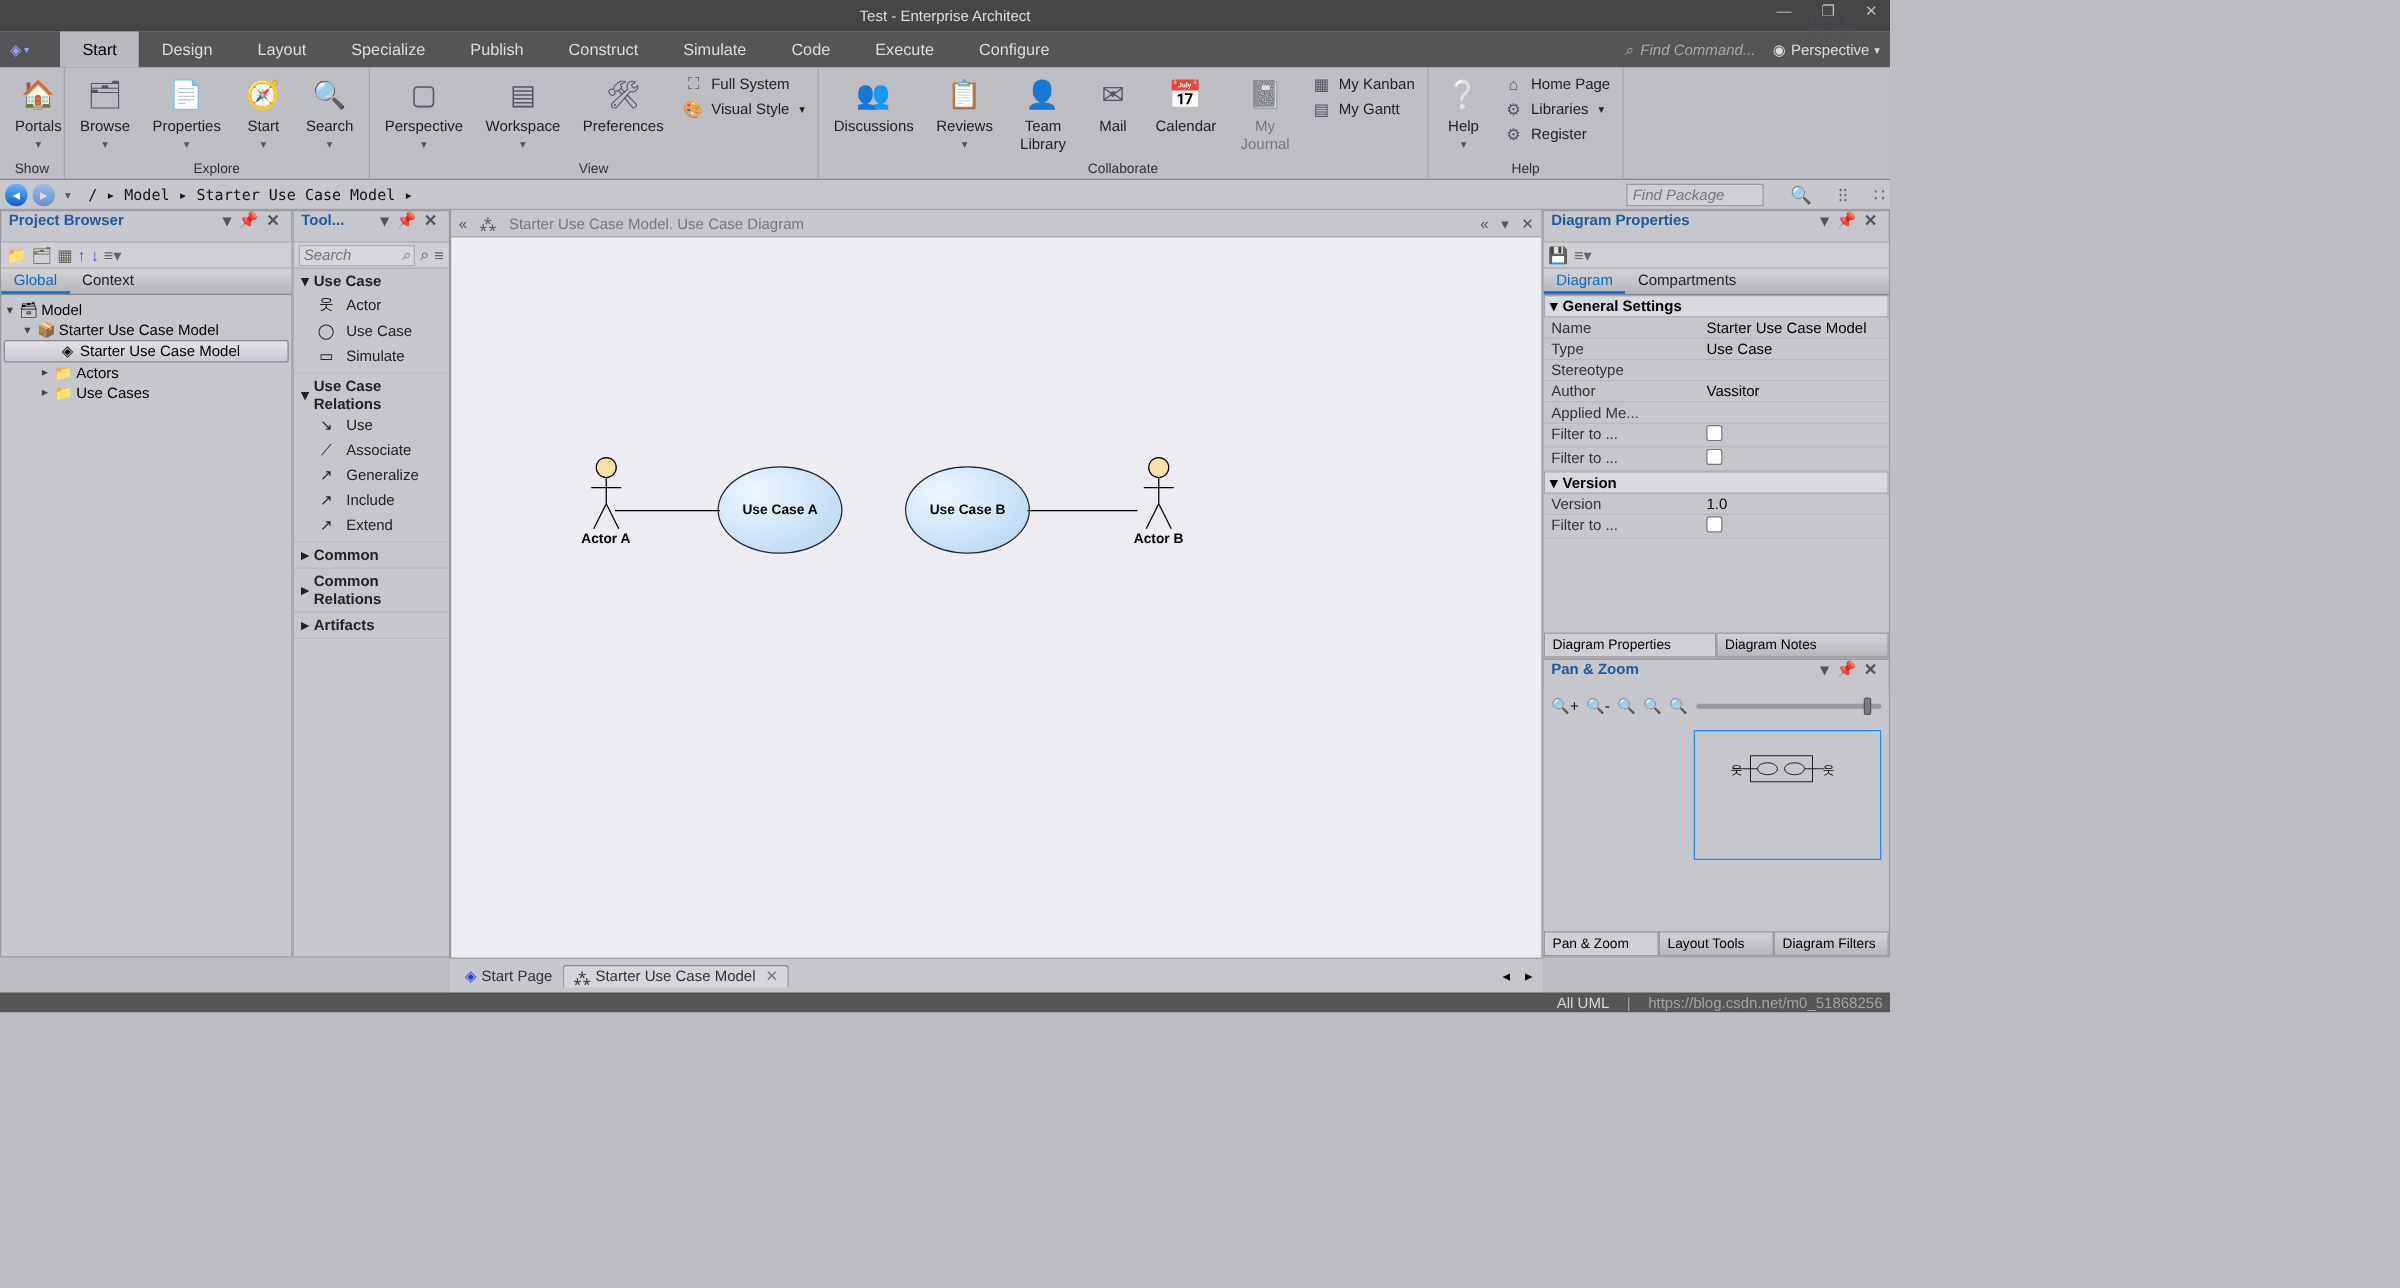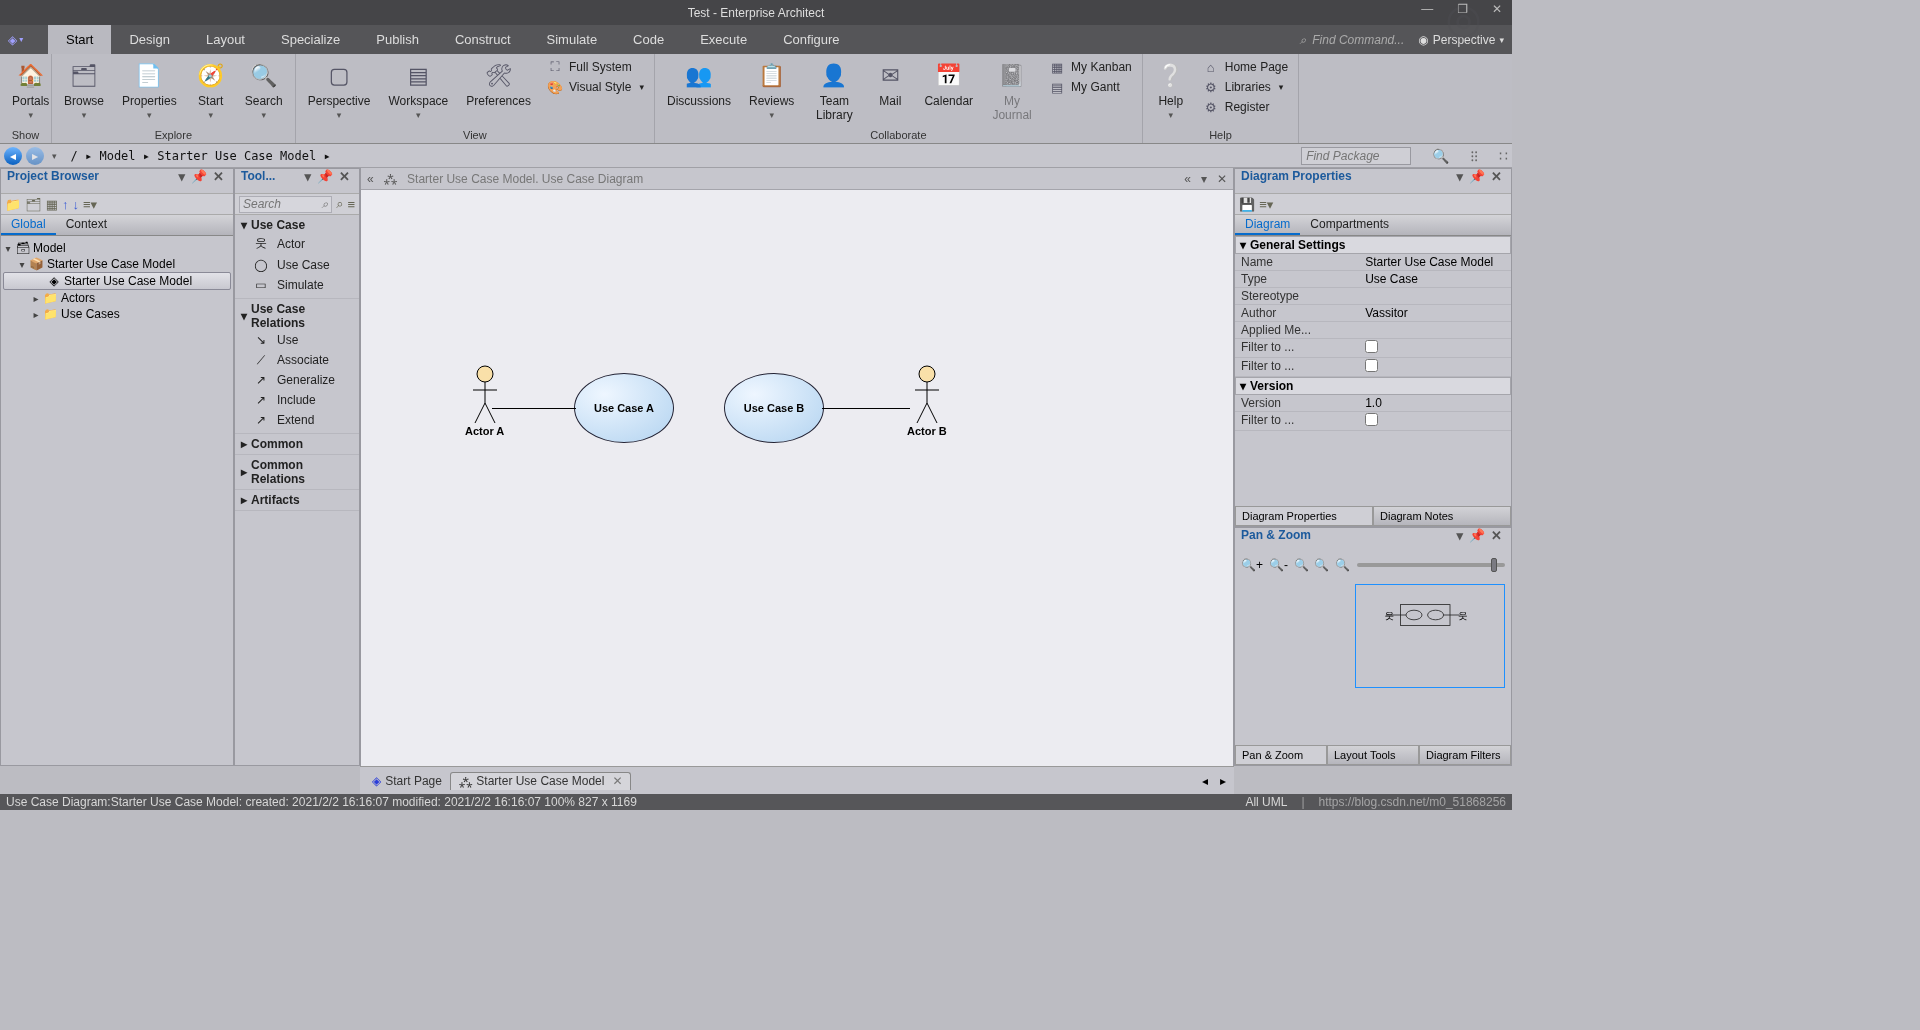--- a/index.html
+++ b/index.html
@@ -579,18 +579,17 @@
       <span>⁂</span>
       <span>Starter Use Case Model</span>
       <span class="x">✕</span>
     </div>
   <span class="bt-sp"></span>
   <span style="padding:0 4px;">◂</span>
   <span style="padding:0 8px;">▸</span>
 </div>
 
 <div class="status">
-  <span>Use Case Diagram:Starter Use Case Model:   created: 2021/2/2 16:16:07   modified: 2021/2/2 16:16:07   100%   827 x 1169</span>
   <span class="sp"></span>
   <span>All UML</span>
   <span style="opacity:.55;">|</span>
   <span style="opacity:.6;">https://blog.csdn.net/m0_51868256</span>
 </div>
 
 </body></html>

